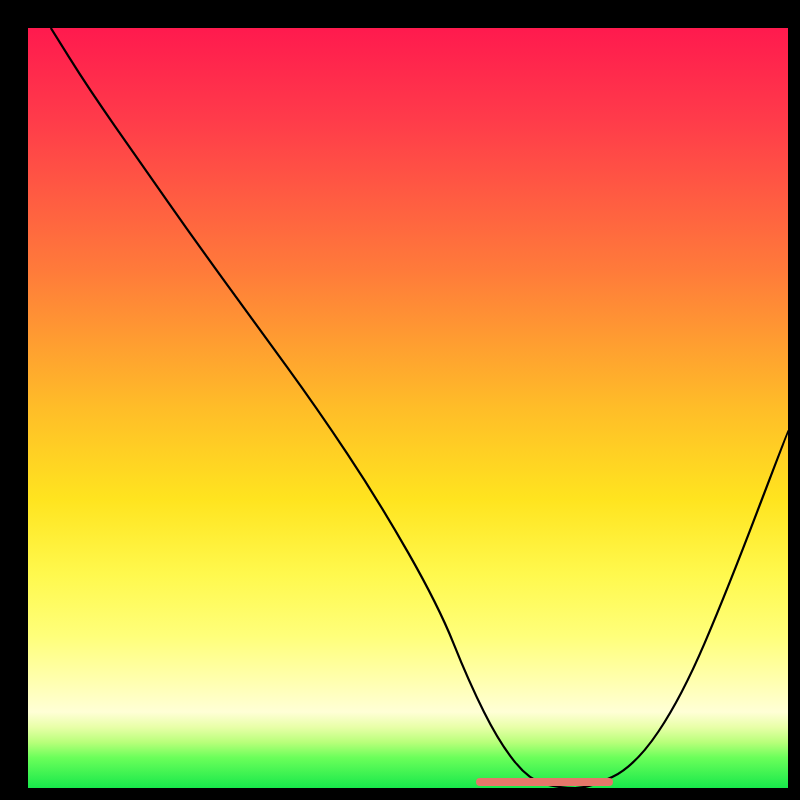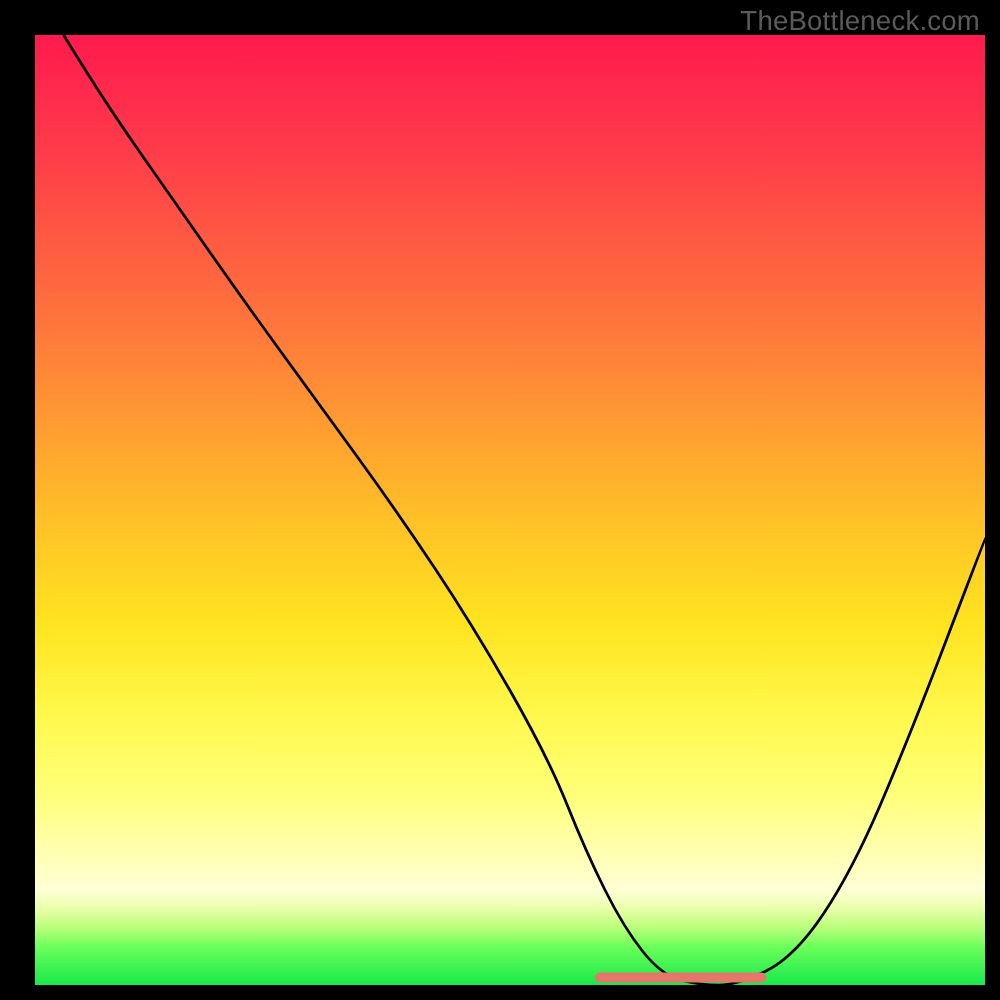--- a/index.html
+++ b/index.html
@@ -72,15 +72,14 @@
   <div class="plot">
 
     <svg class="curve-svg" viewBox="0 0 760 760" preserveAspectRatio="none">
       <path id="curve-path" d="M 22.8 0 Q 22.8 0 41.800000000000004 30.399999999999977 Q 60.800000000000004 60.799999999999955 87.4 98.80000000000001 Q 114 136.80000000000007 140.6 174.80000000000007 Q 167.2 212.80000000000007 197.6 254.60000000000005 Q 228 296.40000000000003 258.4 338.20000000000005 Q 288.8 380 319.20000000000005 425.6 Q 349.6 471.2 380 524.4 Q 410.40000000000003 577.6 425.6 615.6 Q 440.79999999999995 653.6 456 684 Q 471.2 714.4 486.4 733.4 Q 501.6 752.4 516.8 756.2 Q 532 760 547.2 760 Q 562.4 760 585.2 748.6 Q 608 737.2 630.8 703 Q 653.6 668.8 676.4000000000001 615.5999999999999 Q 699.2 562.4 729.6 482.6 T 760 402.8" fill="none" stroke="#000" stroke-width="2.2"></path>
     </svg>
 
     <div id="flat-marker" class="flat-marker" style="left: 448.4px; width: 136.8px; bottom: 2px;"></div>
 
   </div>
 
-  <div class="watermark">TheBottleneck.com</div>
 
 </div>
 
 </body></html>

